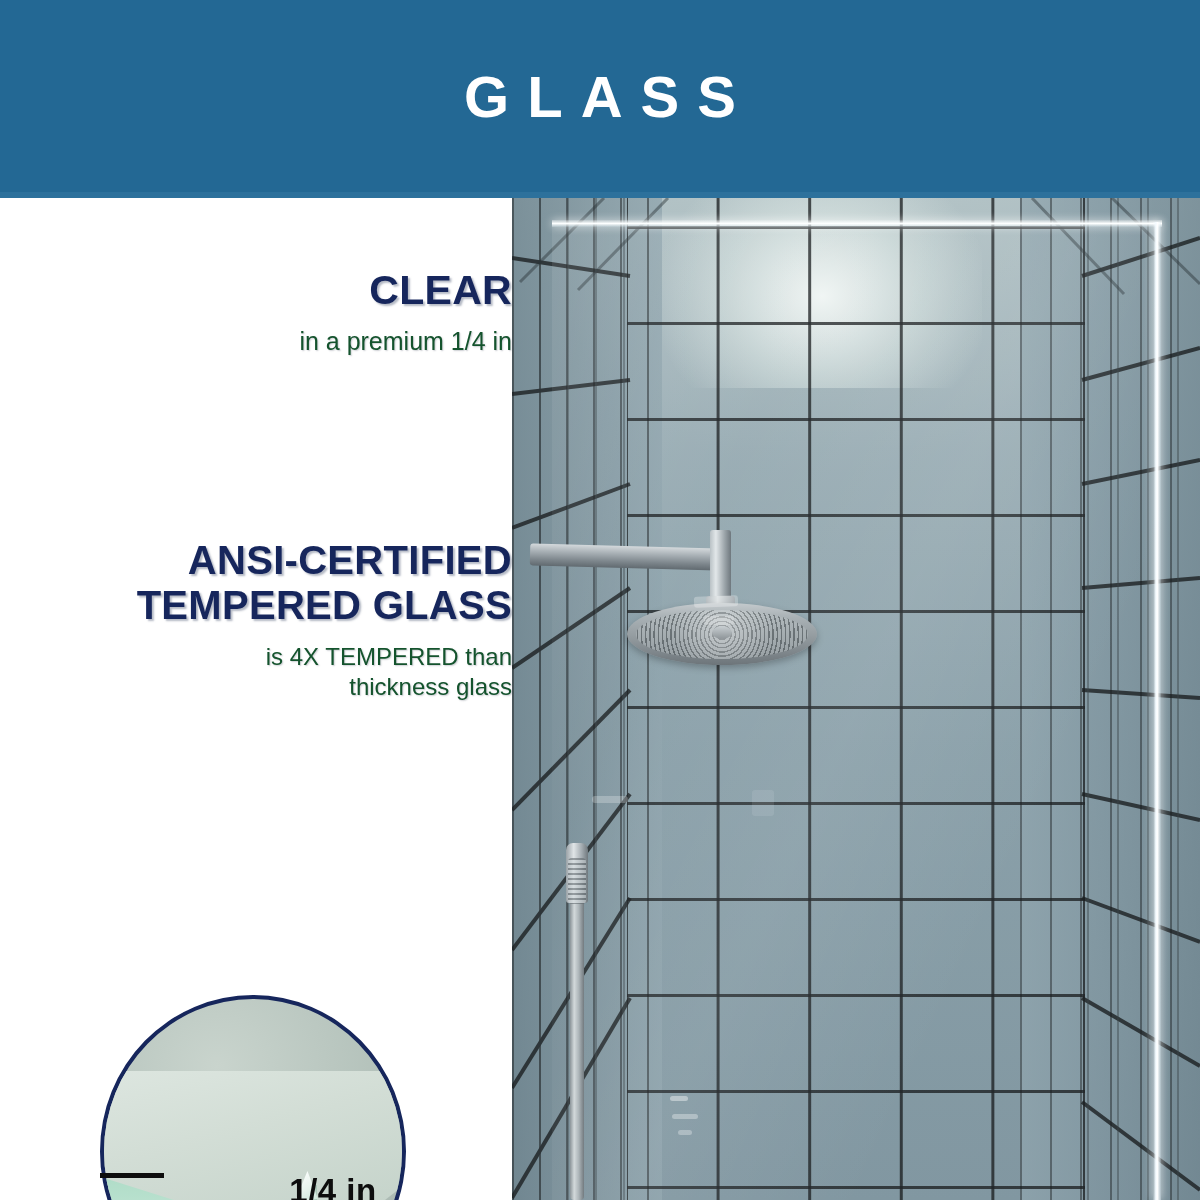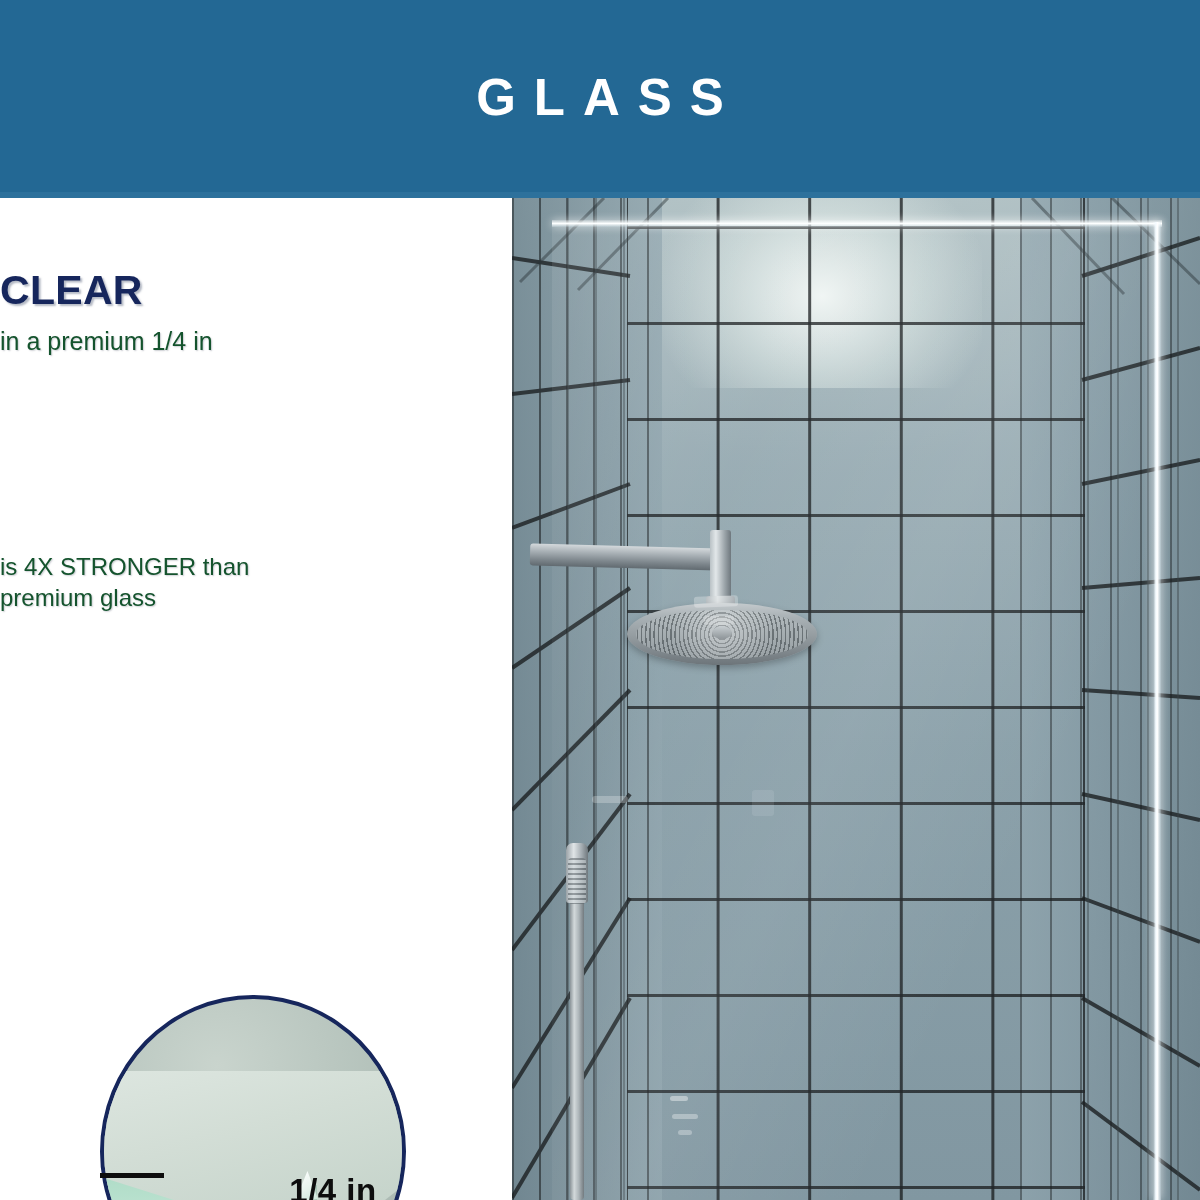--- a/index.html
+++ b/index.html
@@ -17,36 +17,36 @@
     position:absolute; left:0; top:0; width:1200px; height:198px;
     background:#236894;
     display:flex; align-items:center; justify-content:center;
   }
   .banner-underline {
     position:absolute; left:0; top:192px; width:1200px; height:6px;
     background:#2d719c;
   }
   .banner-title {
     color:#ffffff;
-    font-size:51px;
+    font-size:58px;
     font-weight:bold;
     letter-spacing:18px;
     text-indent:18px;
     line-height:1;
     padding-bottom:4px;
     font-family:"Liberation Sans", sans-serif;
   }
 
   
   .left-col {
     position:absolute; left:0; top:198px; width:512px; height:1002px;
     background:#ffffff;
   }
 
-  .feature { position:absolute; left:0; width:568px; text-align:left; }
+  .feature { position:absolute; left:0; width:512px; text-align:right; }
   .feature-1 { top:70px; }
   .feature-2 { top:340px; }
 
   .feat-head {
     color:#16265c;
     font-weight:bold;
     font-size:41px;
     line-height:1.08;
     letter-spacing:0.3px;
     text-shadow:2px 2px 2px rgba(120,130,150,0.55);
@@ -290,23 +290,27 @@
 <div class="left-col">
 
   <div class="feature feature-1">
     <div class="feat-head">CLEAR</div>
     <div class="feat-sub">
       <div>in a premium 1/4 in</div>
     </div>
   </div>
 
   <div class="feature feature-2">
+    <div class="feat-head">
+      <div>ANSI-CERTIFIED</div>
+      <div>TEMPERED GLASS</div>
+    </div>
     <div class="feat-sub">
-      <div>is 4X STRONGER than</div>
-      <div>premium glass</div>
+      <div>is 4X TEMPERED than</div>
+      <div>thickness glass</div>
     </div>
   </div>
 
   <div class="circle-wrap">
     <div class="circle">
       <div class="glass-top"></div>
 
       <div class="glass-edge-left"></div>
       <div class="glass-edge-right"></div>
       <div class="glass-corner-band"></div>

